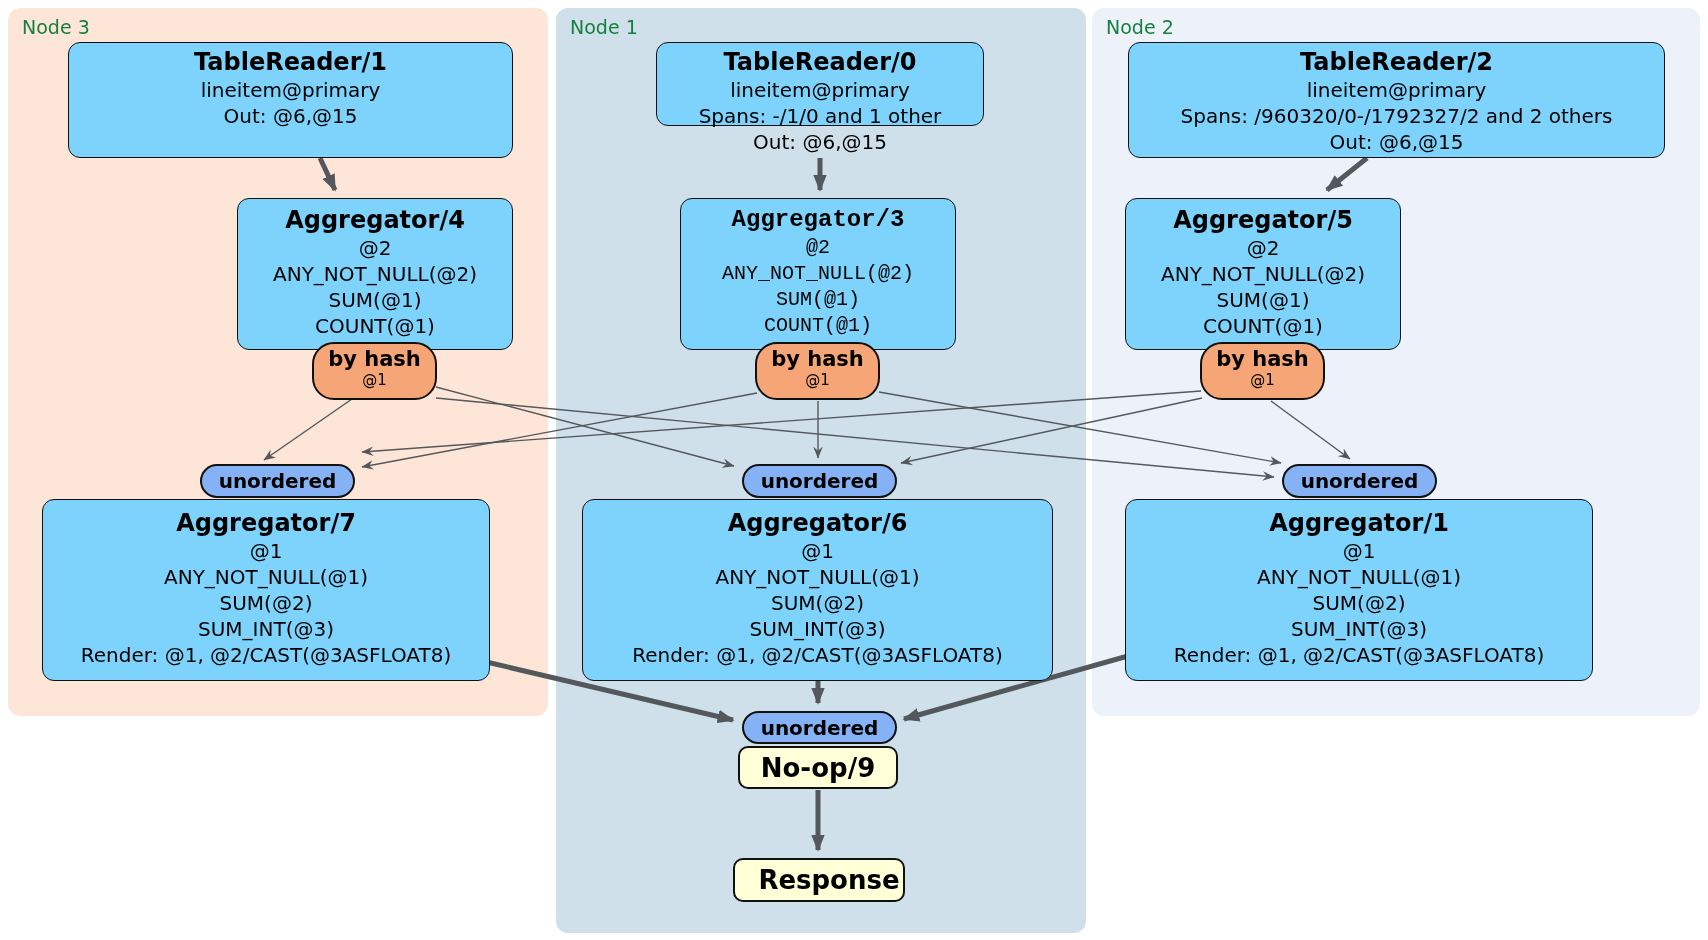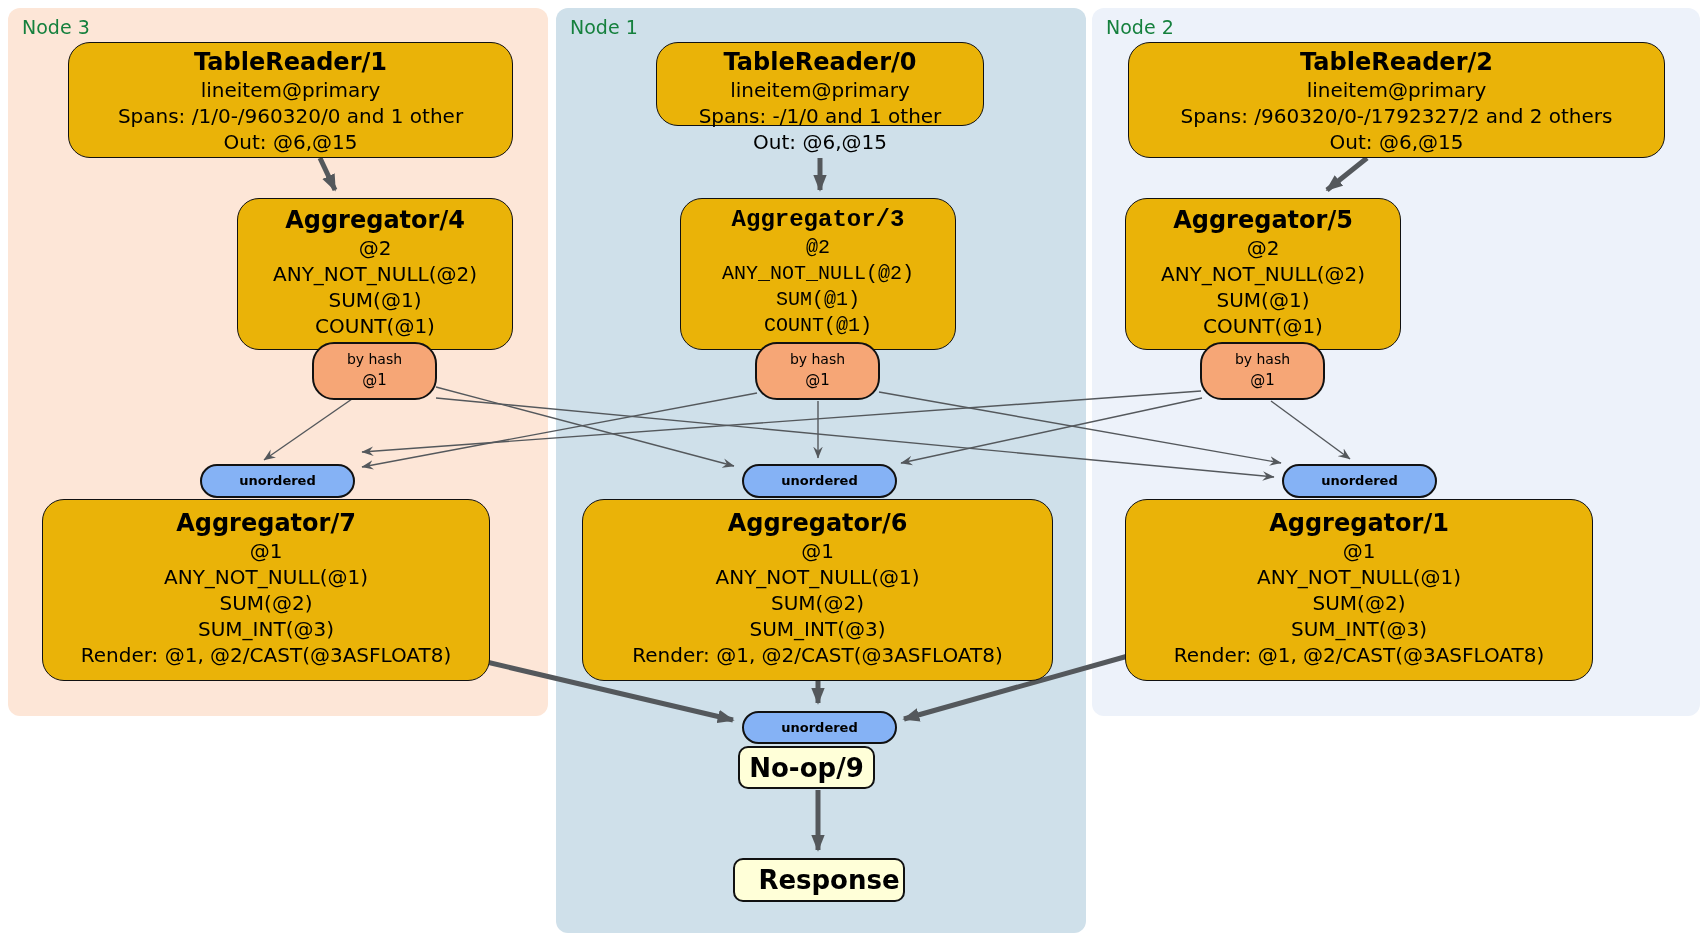--- a/index.html
+++ b/index.html
@@ -4,37 +4,37 @@
 <style>
   html,body{margin:0;padding:0;background:#fff;}
   #canvas{
     position:relative;width:1708px;height:940px;background:#ffffff;overflow:hidden;
     font-family:"DejaVu Sans","Liberation Sans",sans-serif;color:#000;
   }
   .panel{position:absolute;border-radius:12px;z-index:0;}
   .panel-label{position:absolute;left:14px;top:8px;font-size:19px;color:#15803d;white-space:nowrap;}
   #edges{position:absolute;left:0;top:0;z-index:1;}
   .proc-box{
-    position:absolute;z-index:2;background:#eab308;border:1.6px solid #111;border-radius:22px;
+    position:absolute;z-index:2;background:#7dd3fc;border:1.6px solid #111;border-radius:12px;
     text-align:center;box-sizing:border-box;
   }
   .proc-title{font-size:24px;font-weight:bold;line-height:30px;white-space:nowrap;}
   .proc-line{font-size:20px;line-height:26px;white-space:nowrap;}
   .badge{
     position:absolute;z-index:3;border:2px solid #111;box-sizing:border-box;
     text-align:center;
   }
   .router{
     background:#f6a676;border-radius:22px;
   }
-  .router .badge-title{font-size:14px;font-weight:normal;line-height:24px;margin-top:3px;}
+  .router .badge-title{font-size:21px;font-weight:bold;line-height:24px;margin-top:3px;}
   .router .badge-detail{font-size:15px;line-height:18px;}
   .sync{
     background:#85b2f5;border-radius:17px;
-    font-size:13px;font-weight:bold;line-height:30px;
+    font-size:20px;font-weight:bold;line-height:30px;
   }
   .terminal{
     position:absolute;z-index:2;background:#ffffd8;border:2px solid #111;border-radius:10px;
     text-align:center;font-size:26px;font-weight:bold;box-sizing:border-box;
   }
 </style>
 </head>
 <body>
 
 <div id="canvas">
@@ -78,21 +78,20 @@
       <line x1="879" y1="392" x2="1281" y2="463" marker-end="url(#mThin)"></line>
       <line x1="1201" y1="391" x2="362" y2="452" marker-end="url(#mThin)"></line>
       <line x1="1202" y1="398" x2="901" y2="463" marker-end="url(#mThin)"></line>
       <line x1="1271" y1="401" x2="1350" y2="459" marker-end="url(#mThin)"></line>
     </g>
   </svg>
 
   <div class="proc-box" style="left:68px;top:42px;width:445px;height:116px;padding-top:4px;">
     <div class="proc-title">TableReader/1</div>
     <div class="proc-line">lineitem@primary</div>
-    <div class="proc-line">Spans: /1/0-/960320/0 and 1 other</div>
     <div class="proc-line">Out: @6,@15</div>
   </div>
   <div class="proc-box" style="left:656px;top:42px;width:328px;height:84px;padding-top:4px;">
     <div class="proc-title">TableReader/0</div>
     <div class="proc-line">lineitem@primary</div>
     <div class="proc-line">Spans: -/1/0 and 1 other</div>
     <div class="proc-line">Out: @6,@15</div>
   </div>
   <div class="proc-box" style="left:1128px;top:42px;width:537px;height:116px;padding-top:4px;">
     <div class="proc-title">TableReader/2</div>
@@ -160,17 +159,17 @@
     <div class="proc-title">Aggregator/1</div>
     <div class="proc-line">@1</div>
     <div class="proc-line">ANY_NOT_NULL(@1)</div>
     <div class="proc-line">SUM(@2)</div>
     <div class="proc-line">SUM_INT(@3)</div>
     <div class="proc-line">Render: @1, @2/CAST(@3ASFLOAT8)</div>
   </div>
 
   <div class="badge sync" style="left:742px;top:711px;width:155px;height:33px;">unordered</div>
 
-  <div class="terminal" style="left:738px;top:746px;width:137px;height:43px;line-height:40px;">No-op/9</div>
+  <div class="terminal" style="left:738px;top:746px;width:160px;height:43px;line-height:40px;">No-op/9</div>
 
   <div class="terminal" style="left:733px;top:858px;width:172px;height:44px;line-height:40px;padding-left:20px;">Response</div>
 
 </div>
 
 </body></html>

